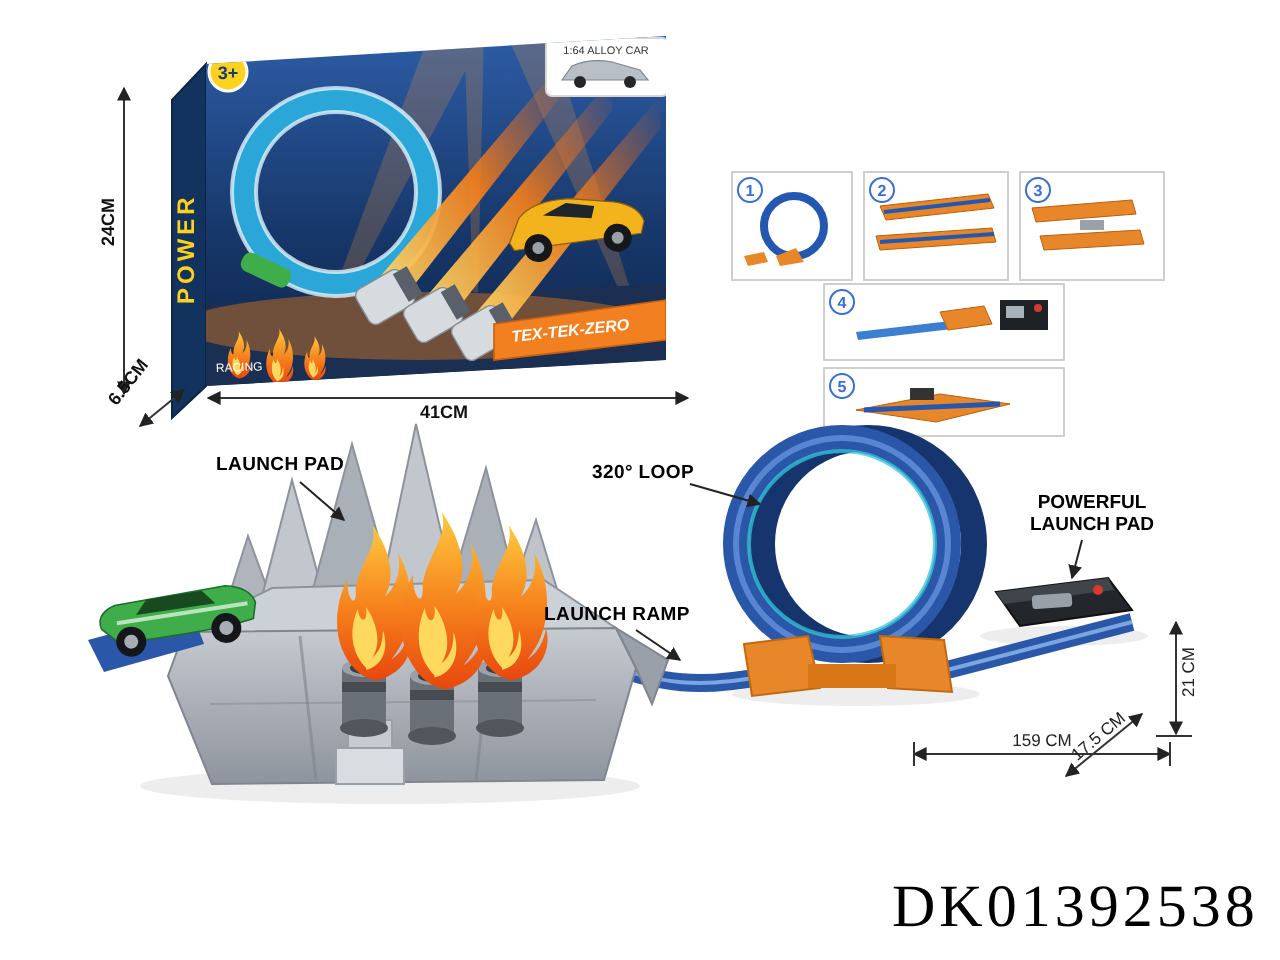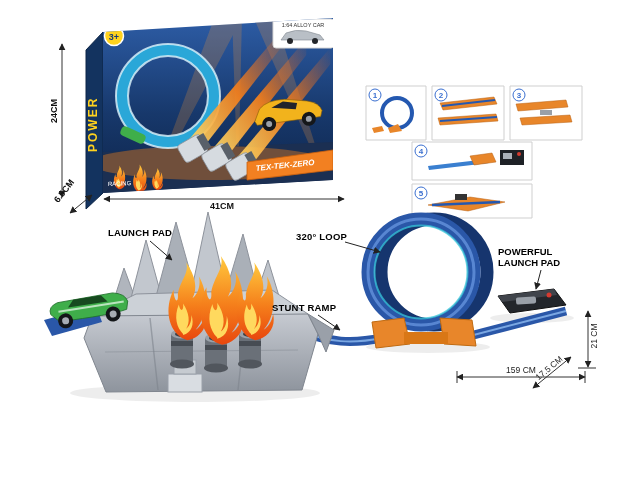--- a/index.html
+++ b/index.html
@@ -1,21 +1,21 @@
 <!DOCTYPE html>
 <html><head>
 <meta charset="utf-8">
 <style>
   html,body{margin:0;padding:0;}
   body{width:640px;height:480px;background:#fff;position:relative;overflow:hidden;
        font-family:"Liberation Sans",sans-serif;}
   .stage{position:absolute;inset:0;}
   svg{position:absolute;left:0;top:0;}
   .callout{position:absolute;font-size:9.5px;font-weight:700;color:#000;letter-spacing:.2px;white-space:nowrap;}
-  .callout-block{position:absolute;font-size:9.5px;font-weight:700;color:#000;line-height:1.2;}
+  .callout-block{position:absolute;font-size:9.5px;font-weight:700;color:#000;text-align:center;line-height:1.2;}
   .dim{position:absolute;font-size:9px;font-weight:700;color:#111;white-space:nowrap;}
   .meas{position:absolute;font-size:8.5px;font-weight:400;color:#222;white-space:nowrap;}
   .rot90{transform:rotate(-90deg);transform-origin:center;}
   .rot52{transform:rotate(-52deg);transform-origin:center;}
   .rot40{transform:rotate(-40deg);transform-origin:center;}
   .center{text-align:center;}
   .code{position:absolute;left:446px;top:437px;font-family:"Liberation Serif",serif;
         font-size:30px;color:#000;letter-spacing:2px;}
 </style>
 </head>
@@ -258,28 +258,29 @@
     <line x1="457" y1="371" x2="457" y2="383"></line>
     <line x1="585" y1="371" x2="585" y2="383"></line>
     <line x1="588" y1="311" x2="588" y2="367" marker-start="url(#arr)" marker-end="url(#arr)"></line>
     <line x1="578" y1="368" x2="596" y2="368"></line>
     <line x1="533" y1="388" x2="571" y2="357" marker-start="url(#arr)" marker-end="url(#arr)"></line>
   </g>
 </svg>
 
 <div class="callout" style="left:108px;top:227px;">LAUNCH PAD</div>
 <div class="callout" style="left:296px;top:231px;">320° LOOP</div>
-<div class="callout" style="left:272px;top:302px;">STUNT RAMP</div>
+<div class="callout" style="left:272px;top:302px;">LAUNCH RAMP</div>
 <div class="callout-block" style="left:498px;top:246px;width:96px;">
   <div>POWERFUL</div>
   <div>LAUNCH PAD</div>
 </div>
 
 <div class="dim center" style="left:190px;top:201px;width:64px;">41CM</div>
 <div class="dim center rot90" style="left:32px;top:106px;width:44px;">24CM</div>
 <div class="dim center rot52" style="left:44px;top:186px;width:40px;">6.5CM</div>
 
 <div class="meas center" style="left:486px;top:365px;width:70px;">159 CM</div>
 <div class="meas center rot90" style="left:572px;top:331px;width:44px;">21 CM</div>
 <div class="meas center rot40" style="left:524px;top:363px;width:50px;">17.5 CM</div>
 
+<div class="code">DK01392538</div>
 
 </div>
 
 </body></html>

